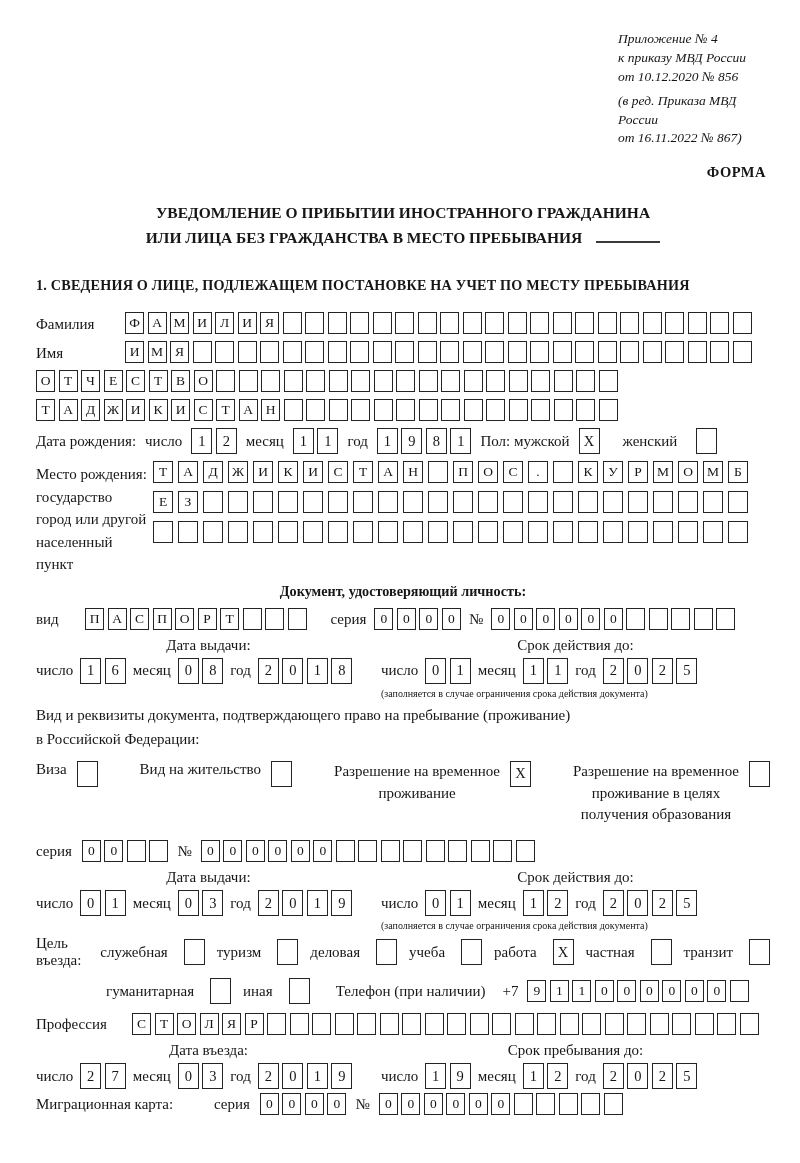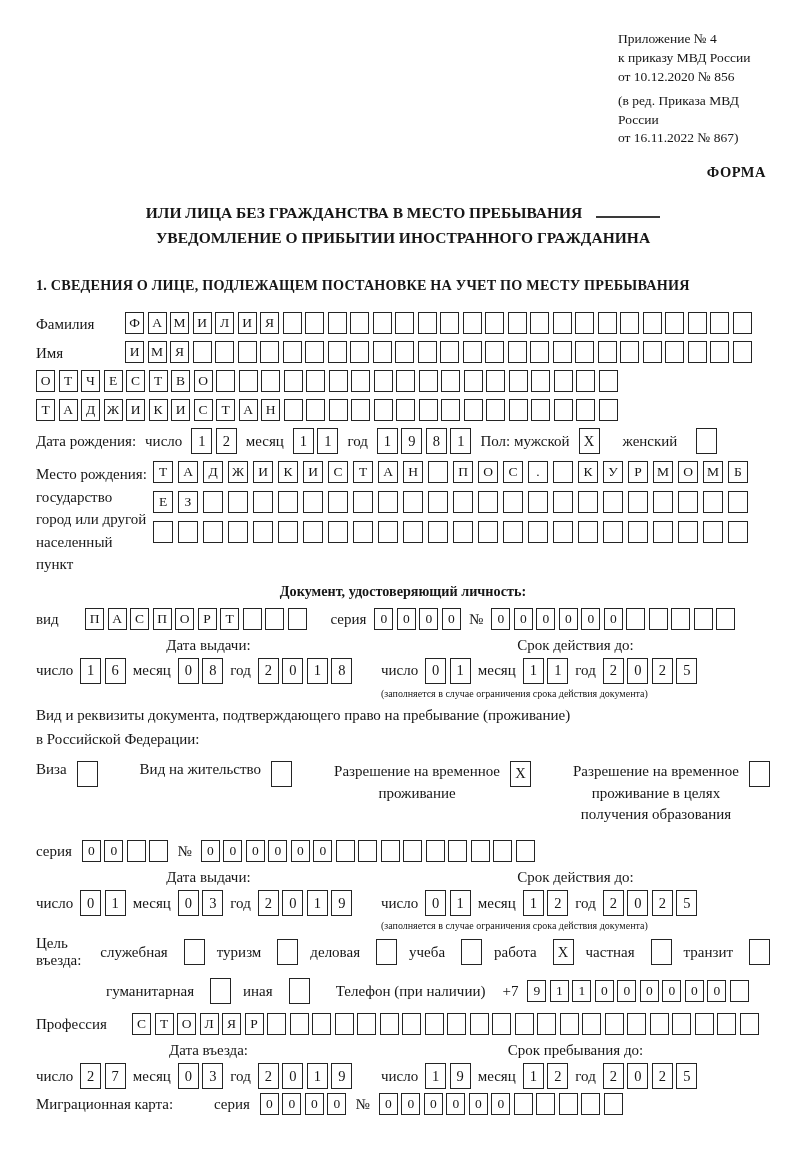--- a/index.html
+++ b/index.html
@@ -1,20 +1,20 @@
 <!DOCTYPE html>
 <html><head>
 <meta charset="utf-8">
 <style>
   html,body{margin:0;padding:0;background:#fff;}
   body{width:800px;height:1163px;overflow:hidden;font-family:"Liberation Serif",serif;color:#161616;}
   .page{box-sizing:border-box;width:800px;height:1163px;padding:30px 30px 0 36px;}
 
   
-  .hdr-right{margin-left:582px;font-size:13.5px;line-height:1.4;}
+  .hdr-right{margin-left:582px;font-size:13.5px;line-height:1.4;font-style:italic;}
   .hdr-gap{height:5px;}
   .forma{text-align:right;font-weight:bold;font-size:14.5px;margin-top:16px;padding-right:4px;letter-spacing:.5px;}
 
   
   .title{text-align:center;font-weight:bold;font-size:15.5px;line-height:1.6;margin-top:20px;}
   .uline{display:inline-block;width:64px;border-bottom:2.2px solid #3a3a3a;height:4px;margin-left:10px;}
   .sec-heading{font-weight:bold;font-size:14.2px;margin-top:26px;margin-bottom:18px;letter-spacing:.2px;}
 
   
   .row{display:flex;align-items:flex-start;margin-bottom:7px;}
@@ -62,25 +62,25 @@
     <div>к приказу МВД России</div>
     <div>от 10.12.2020 № 856</div>
     <div class="hdr-gap"></div>
     <div>(в ред. Приказа МВД России</div>
     <div>от 16.11.2022 № 867)</div>
   </div>
 
   <div class="forma">ФОРМА</div>
 
   <div class="title">
+    <div>УВЕДОМЛЕНИЕ О ПРИБЫТИИ ИНОСТРАННОГО ГРАЖДАНИНА</div>
     <div>
       <span>ИЛИ ЛИЦА БЕЗ ГРАЖДАНСТВА В МЕСТО ПРЕБЫВАНИЯ</span>
       <span class="uline"></span>
     </div>
-    <div>УВЕДОМЛЕНИЕ О ПРИБЫТИИ ИНОСТРАННОГО ГРАЖДАНИНА</div>
   </div>
 
   <div class="sec-heading">1. СВЕДЕНИЯ О ЛИЦЕ, ПОДЛЕЖАЩЕМ ПОСТАНОВКЕ НА УЧЕТ ПО МЕСТУ ПРЕБЫВАНИЯ</div>
 
   <div class="row">
     <span class="lab w89">Фамилия</span>
     <span class="boxes">
         <span class="cbox">Ф</span>
         <span class="cbox">А</span>
         <span class="cbox">М</span>

